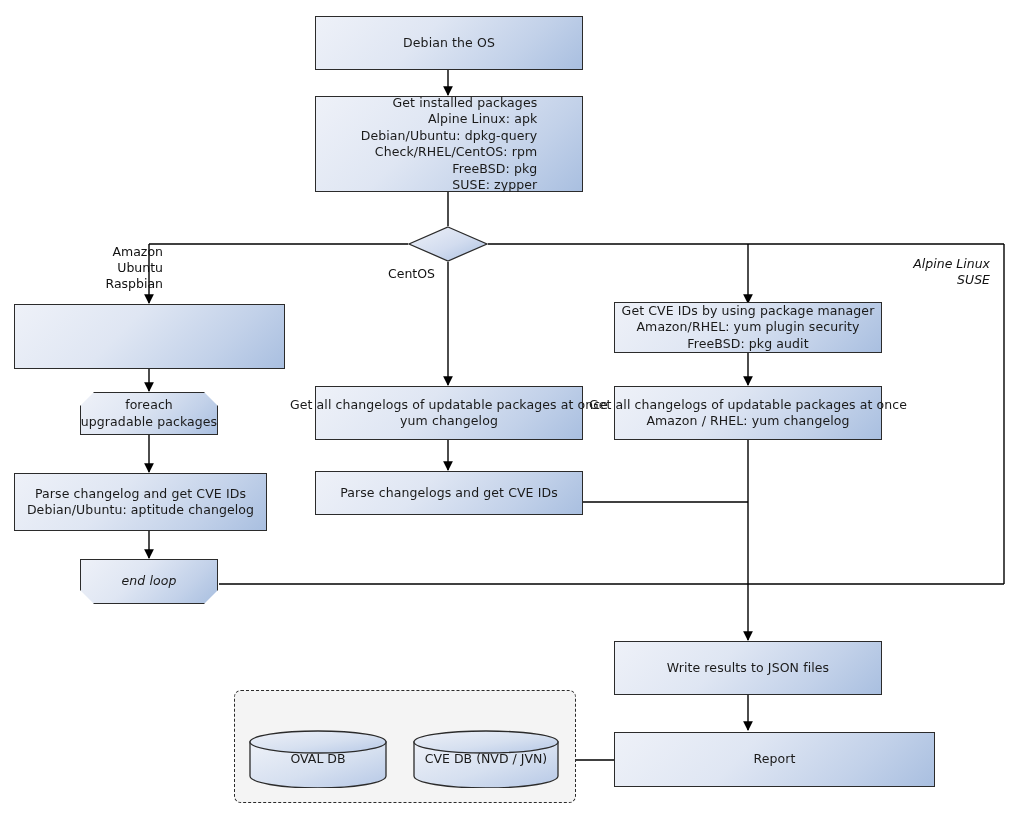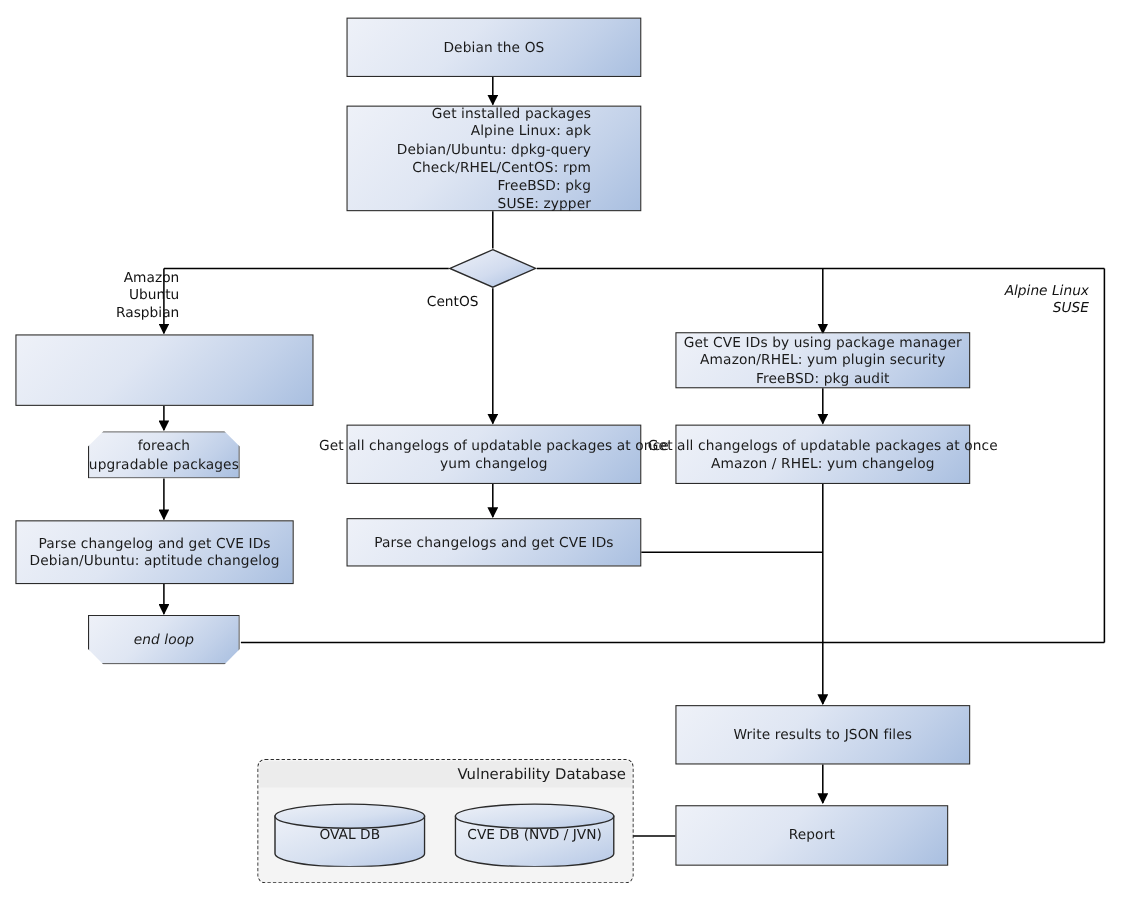--- a/index.html
+++ b/index.html
@@ -229,26 +229,25 @@
     <div class="label">
         <div>Get all changelogs of updatable packages at once</div>
         <div>Amazon / RHEL: yum changelog</div>
       </div>
   </div>
 
   <div class="node proc" style="left:614px;top:641px;width:268px;height:54px;">
     <div class="label">Write results to JSON files</div>
   </div>
 
-  <div class="node proc" style="left:614px;top:732px;width:248px;height:55px;">
+  <div class="node proc" style="left:614px;top:732px;width:321px;height:55px;">
     <div class="label">Report</div>
   </div>
 
   <div class="vdb-group" style="left:234px;top:690px;width:342px;height:113px;"></div>
-  <div class="vdb-title-bar" style="left:236px;top:692px;width:338px;height:24px;border-radius:5px 5px 0 0;">Vulnerability Database</div>
 
   <div class="cyl" style="left:249px;top:730px;width:138px;height:58px;">
     <svg width="138" height="58" viewBox="0 0 138 58" xmlns="http://www.w3.org/2000/svg">
       <defs>
         <linearGradient id="cgrad1" x1="0" y1="0" x2="1" y2="1">
           <stop offset="0%" stop-color="#eef1f8"></stop>
           <stop offset="55%" stop-color="#d6e0f0"></stop>
           <stop offset="100%" stop-color="#b6c8e6"></stop>
         </linearGradient>
       </defs>

